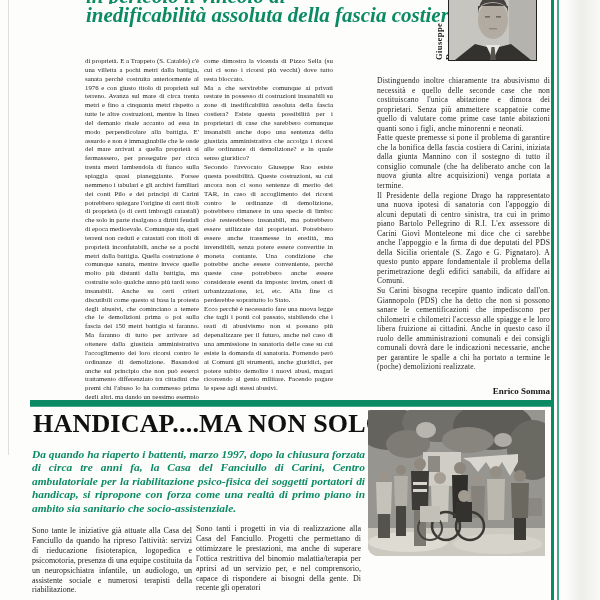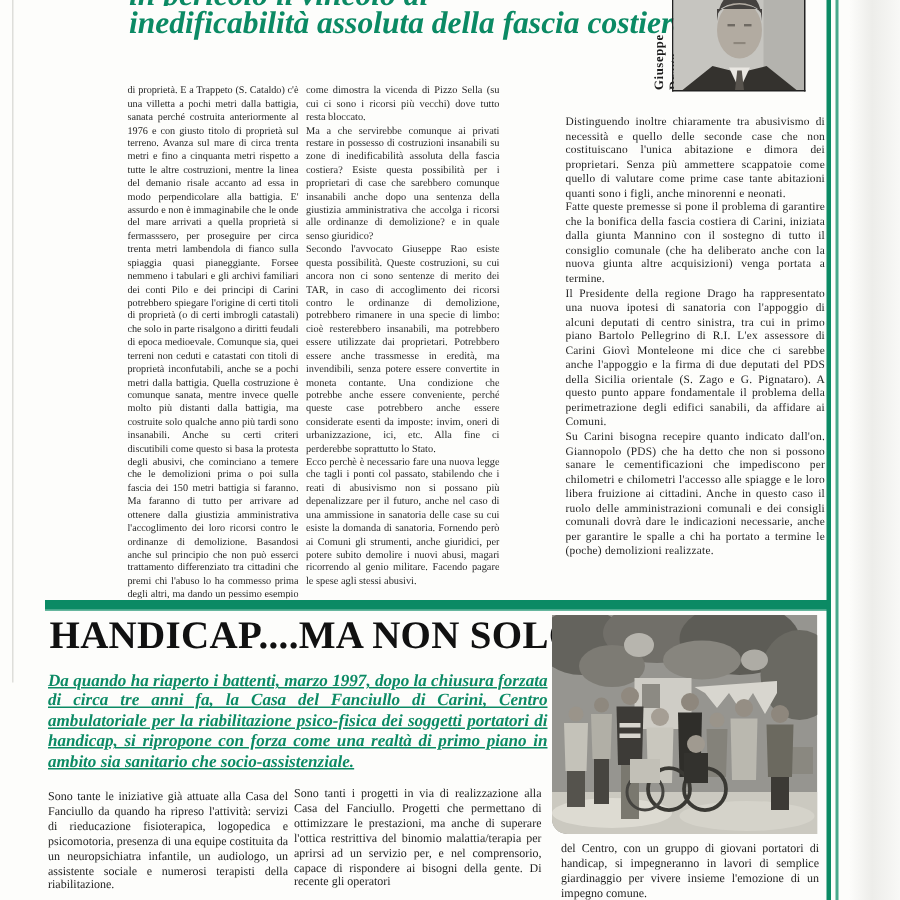--- a/index.html
+++ b/index.html
@@ -30,21 +30,21 @@
   .bodycol{position:absolute;text-align:justify;color:#1e1e1e;white-space:pre-line;overflow:hidden;}
   .col1{left:85px;top:57px;width:114px;height:342px;font-size:6.8px;line-height:8.85px;}
   .col2{left:204px;top:57px;width:129px;height:342px;font-size:6.9px;line-height:8.85px;}
   .col3{left:377px;top:76px;width:173px;height:324px;font-size:7.6px;line-height:9.55px;letter-spacing:0.15px;}
   .signature{position:absolute;left:377px;top:386px;width:173px;text-align:right;
     font-size:9px;font-weight:bold;color:#161616;}
 
   .h2-handicap{position:absolute;left:33px;top:409px;width:340px;
     font-size:26px;font-weight:bold;color:#111;white-space:nowrap;letter-spacing:0.2px;}
   .intro{position:absolute;left:32px;top:448px;width:333px;
-    font-size:11.4px;line-height:13.4px;font-weight:bold;font-style:italic;color:#0b8a64;text-align:justify;text-decoration:underline;}
+    font-size:11.4px;line-height:13.4px;font-weight:bold;font-style:italic;color:#0b8a64;text-align:justify;}
 
   .photo2-wrap{position:absolute;left:368px;top:410px;width:177px;height:146px;overflow:hidden;
     border-radius:0 0 0 10px;}
 
   .bcol{position:absolute;text-align:justify;color:#1e1e1e;white-space:pre-line;overflow:hidden;}
   .bcol1{left:32px;top:526px;width:160px;height:74px;font-size:8px;line-height:9.9px;}
   .bcol2{left:196px;top:524px;width:165px;height:76px;font-size:8px;line-height:9.9px;}
   .bcol3{left:374px;top:561px;width:172px;height:39px;font-size:8px;line-height:9.9px;}
 </style>
 </head>
@@ -76,20 +76,21 @@
 
   <div class="bodycol col1">di proprietà. E a Trappeto (S. Cataldo) c'è una villetta a pochi metri dalla battigia, sanata perché costruita anteriormente al 1976 e con giusto titolo di proprietà sul terreno. Avanza sul mare di circa trenta metri e fino a cinquanta metri rispetto a tutte le altre costruzioni, mentre la linea del demanio risale accanto ad essa in modo perpendicolare alla battigia. E' assurdo e non è immaginabile che le onde del mare arrivati a quella proprietà si fermasssero, per proseguire per circa trenta metri lambendola di fianco sulla spiaggia quasi pianeggiante. Forsee nemmeno i tabulari e gli archivi familiari dei conti Pilo e dei principi di Carini potrebbero spiegare l'origine di certi titoli di proprietà (o di certi imbrogli catastali) che solo in parte risalgono a diritti feudali di epoca medioevale. Comunque sia, quei terreni non ceduti e catastati con titoli di proprietà inconfutabili, anche se a pochi metri dalla battigia. Quella costruzione è comunque sanata, mentre invece quelle molto più distanti dalla battigia, ma costruite solo qualche anno più tardi sono insanabili. Anche su certi criteri discutibili come questo si basa la protesta degli abusivi, che cominciano a temere che le demolizioni prima o poi sulla fascia dei 150 metri battigia si faranno. Ma faranno di tutto per arrivare ad ottenere dalla giustizia amministrativa l'accoglimento dei loro ricorsi contro le ordinanze di demolizione. Basandosi anche sul principio che non può esserci trattamento differenziato tra cittadini che premi chi l'abuso lo ha commesso prima degli altri, ma dando un pessimo esempio da imitare. Pare che la tendenza dei tribunali amministrativi sia quella di accogliere i ricorsi,</div>
   <div class="bodycol col2">come dimostra la vicenda di Pizzo Sella (su cui ci sono i ricorsi più vecchi) dove tutto resta bloccato.
 Ma a che servirebbe comunque ai privati restare in possesso di costruzioni insanabili su zone di inedificabilità assoluta della fascia costiera? Esiste questa possibilità per i proprietari di case che sarebbero comunque insanabili anche dopo una sentenza della giustizia amministrativa che accolga i ricorsi alle ordinanze di demolizione? e in quale senso giuridico?
 Secondo l'avvocato Giuseppe Rao esiste questa possibilità. Queste costruzioni, su cui ancora non ci sono sentenze di merito dei TAR, in caso di accoglimento dei ricorsi contro le ordinanze di demolizione, potrebbero rimanere in una specie di limbo: cioè resterebbero insanabili, ma potrebbero essere utilizzate dai proprietari. Potrebbero essere anche trassmesse in eredità, ma invendibili, senza potere essere convertite in moneta contante. Una condizione che potrebbe anche essere conveniente, perché queste case potrebbero anche essere considerate esenti da imposte: invim, oneri di urbanizzazione, ici, etc. Alla fine ci perderebbe soprattutto lo Stato.
 Ecco perchè è necessario fare una nuova legge che tagli i ponti col passato, stabilendo che i reati di abusivismo non si possano più depenalizzare per il futuro, anche nel caso di una ammissione in sanatoria delle case su cui esiste la domanda di sanatoria. Fornendo però ai Comuni gli strumenti, anche giuridici, per potere subito demolire i nuovi abusi, magari ricorrendo al genio militare. Facendo pagare le spese agli stessi abusivi.</div>
   <div class="bodycol col3">Distinguendo inoltre chiaramente tra abusivismo di necessità e quello delle seconde case che non costituiscano l'unica abitazione e dimora dei proprietari. Senza più ammettere scappatoie come quello di valutare come prime case tante abitazioni quanti sono i figli, anche minorenni e neonati.
 Fatte queste premesse si pone il problema di garantire che la bonifica della fascia costiera di Carini, iniziata dalla giunta Mannino con il sostegno di tutto il consiglio comunale (che ha deliberato anche con la nuova giunta altre acquisizioni) venga portata a termine.
 Il Presidente della regione Drago ha rappresentato una nuova ipotesi di sanatoria con l'appoggio di alcuni deputati di centro sinistra, tra cui in primo piano Bartolo Pellegrino di R.I. L'ex assessore di Carini Giovì Monteleone mi dice che ci sarebbe anche l'appoggio e la firma di due deputati del PDS della Sicilia orientale (S. Zago e G. Pignataro). A questo punto appare fondamentale il problema della perimetrazione degli edifici sanabili, da affidare ai Comuni.
 Su Carini bisogna recepire quanto indicato dall'on. Giannopolo (PDS) che ha detto che non si possono sanare le cementificazioni che impediscono per chilometri e chilometri l'accesso alle spiagge e le loro libera fruizione ai cittadini. Anche in questo caso il ruolo delle amministrazioni comunali e dei consigli comunali dovrà dare le indicazioni necessarie, anche per garantire le spalle a chi ha portato a termine le (poche) demolizioni realizzate.</div>
+  <div class="signature">Enrico Somma</div>
 
   <div class="teal-hbar"></div>
 
   <div class="h2-handicap">HANDICAP....MA NON SOLO.</div>
   <div class="intro">Da quando ha riaperto i  battenti, marzo 1997, dopo la chiusura forzata di circa tre anni fa, la Casa del  Fanciullo di Carini, Centro ambulatoriale per la riabilitazione psico-fisica dei soggetti portatori di handicap,  si ripropone con forza come una realtà di primo piano in ambito sia sanitario che socio-assistenziale.</div>
 
   <div class="photo2-wrap">
     <svg width="177" height="146" viewBox="0 0 177 146">
       <rect x="0" y="0" width="177" height="146" fill="#969590"></rect>
       <ellipse cx="20" cy="18" rx="30" ry="22" fill="#64635d"></ellipse>
@@ -137,19 +138,18 @@
       <circle cx="102" cy="116" r="14" fill="none" stroke="#3a3934" stroke-width="2.5"></circle>
       <circle cx="96" cy="86" r="6" fill="#a09a90"></circle>
       <path d="M88 92 L104 92 L104 112 L88 112 Z" fill="#33322e"></path>
       <circle cx="62" cy="118" r="12" fill="none" stroke="#454440" stroke-width="2"></circle>
       <path d="M52 96 L72 96 L72 112 L52 112 Z" fill="#c2c0b7"></path>
     </svg>
   </div>
 
   <div class="bcol bcol2">Sono tanti i progetti in via di realizzazione alla Casa del Fanciullo. Progetti che permettano di ottimizzare le prestazioni, ma anche di superare l'ottica restrittiva del binomio malattia/terapia per aprirsi ad un servizio per, e nel comprensorio, capace di rispondere ai bisogni della gente. Di recente gli operatori</div>
   <div class="bcol bcol1">Sono tante le iniziative già attuate alla Casa del Fanciullo da quando ha ripreso l'attività: servizi di rieducazione fisioterapica, logopedica e psicomotoria, presenza di una equipe costituita da un neuropsichiatra infantile, un audiologo, un assistente sociale e numerosi terapisti della riabilitazione.</div>
-  <div class="bcol bcol3">del Centro, con un gruppo di giovani portatori di handicap, si impegneranno in lavori di semplice giardinaggio per vivere insieme l'emozione di un impegno comune.</div>
 
   <div class="teal-vline-a"></div>
   <div class="teal-vline-b"></div>
   <div class="right-edge"></div>
 
 </div>
 
 </body></html>

